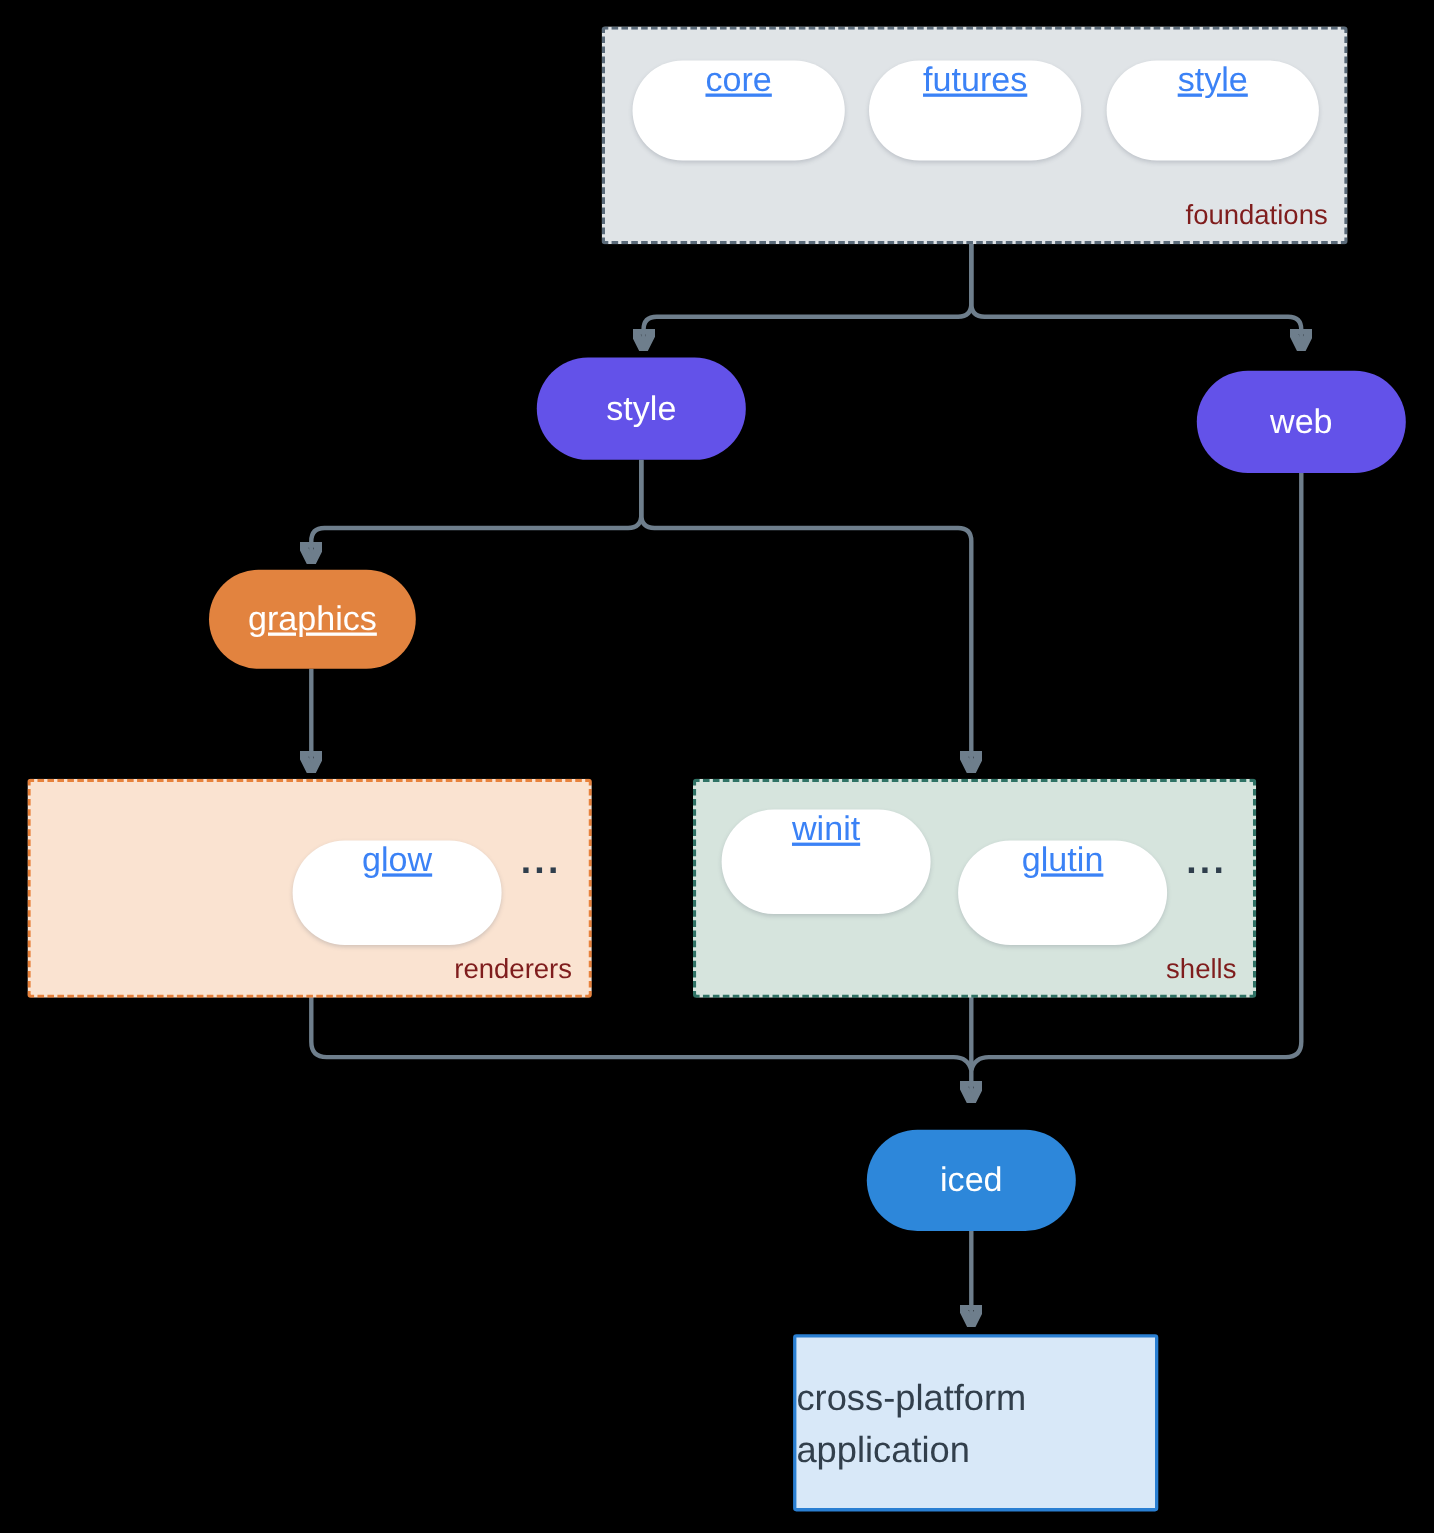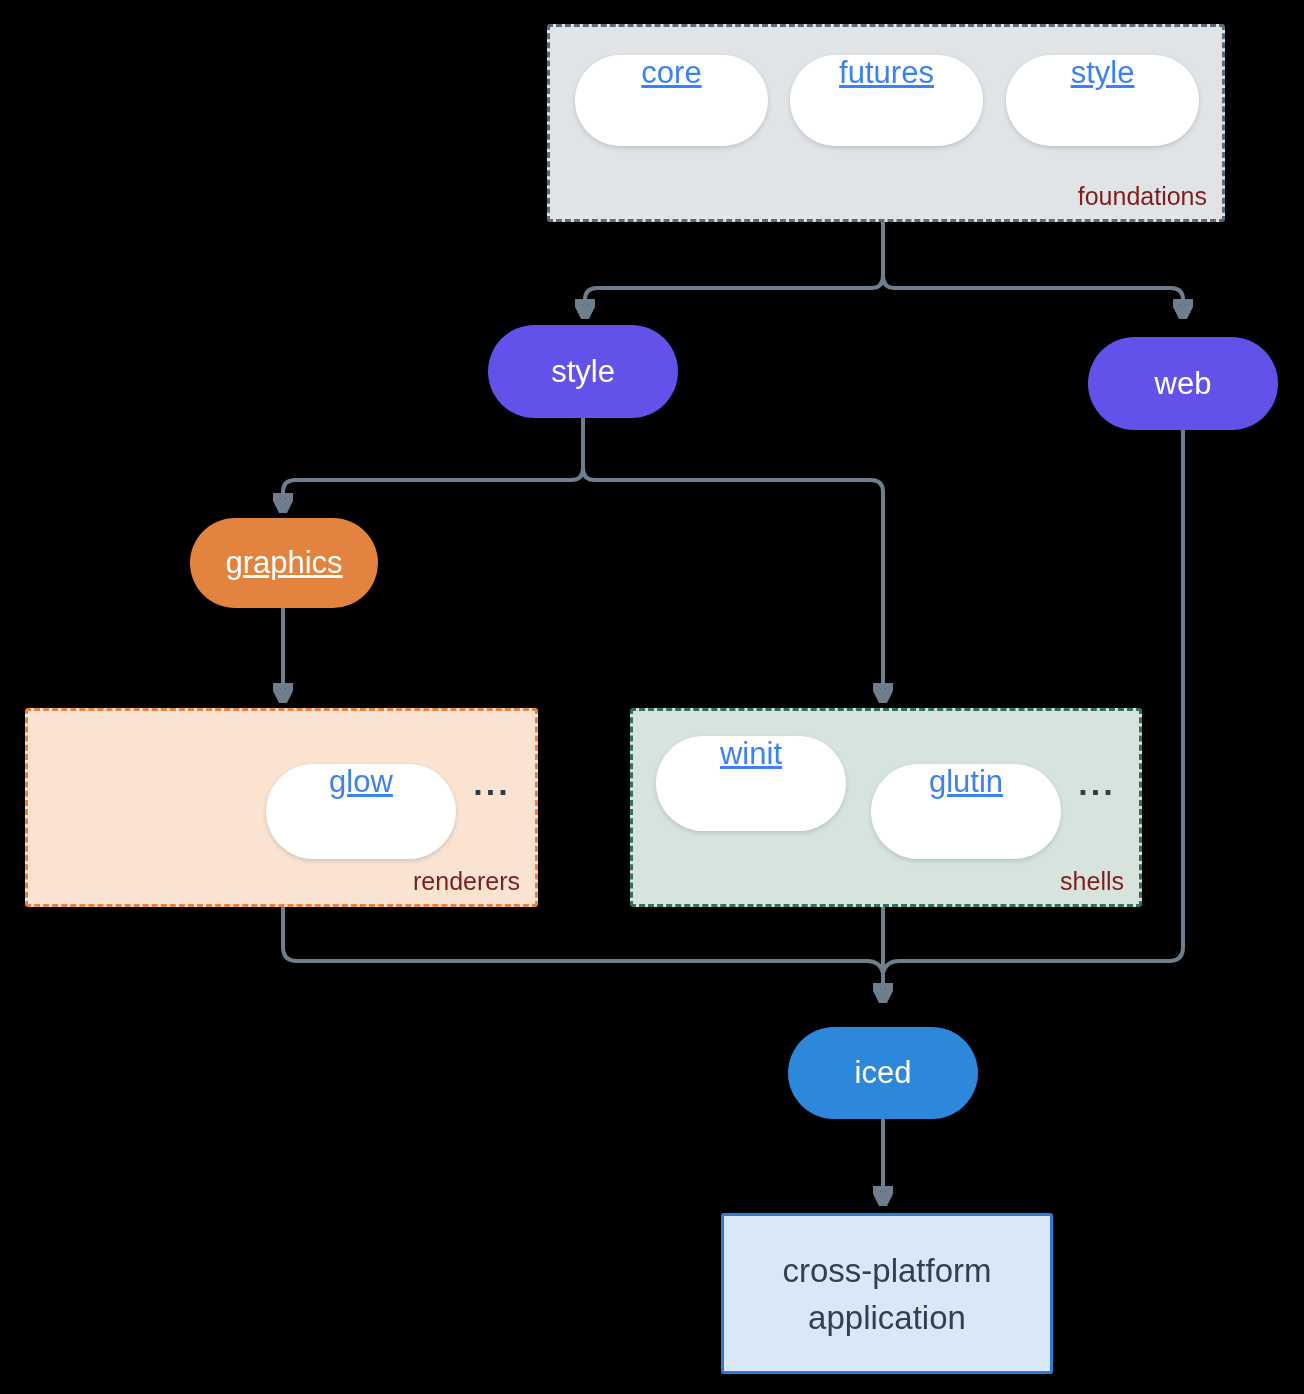--- a/index.html
+++ b/index.html
@@ -38,21 +38,21 @@
     display:flex;align-items:center;justify-content:center;
     font-size:31px;color:#ffffff;
   }
   .node.native{left:488px;top:325px;width:190px;height:93px;background:#6352e9;}
   .node.web{left:1088px;top:325px;width:190px;height:93px;background:#6352e9;margin-top:12px;}
   .node.graphics{left:190px;top:518px;width:188px;height:90px;background:#e2833f;border-radius:45px;text-decoration:underline;}
   .node.iced{left:788px;top:1010px;width:190px;height:92px;background:#2d87da;border-radius:46px;margin-top:17px;}
   .app-box{
     position:absolute;left:721px;top:1213px;width:326px;height:155px;z-index:1;
     background:#d8e8f8;border:3px solid #2a7fd2;border-radius:3px;
-    display:flex;flex-direction:column;align-items:center;justify-content:center;
+    display:flex;flex-direction:column;align-items:flex-start;justify-content:center;
     font-size:33px;line-height:47px;color:#323f4c;text-align:center;
   }
 </style>
 </head>
 <body>
 
 <div class="canvas">
 
   <svg class="edges" viewBox="0 0 1304 1394">
     <defs>

